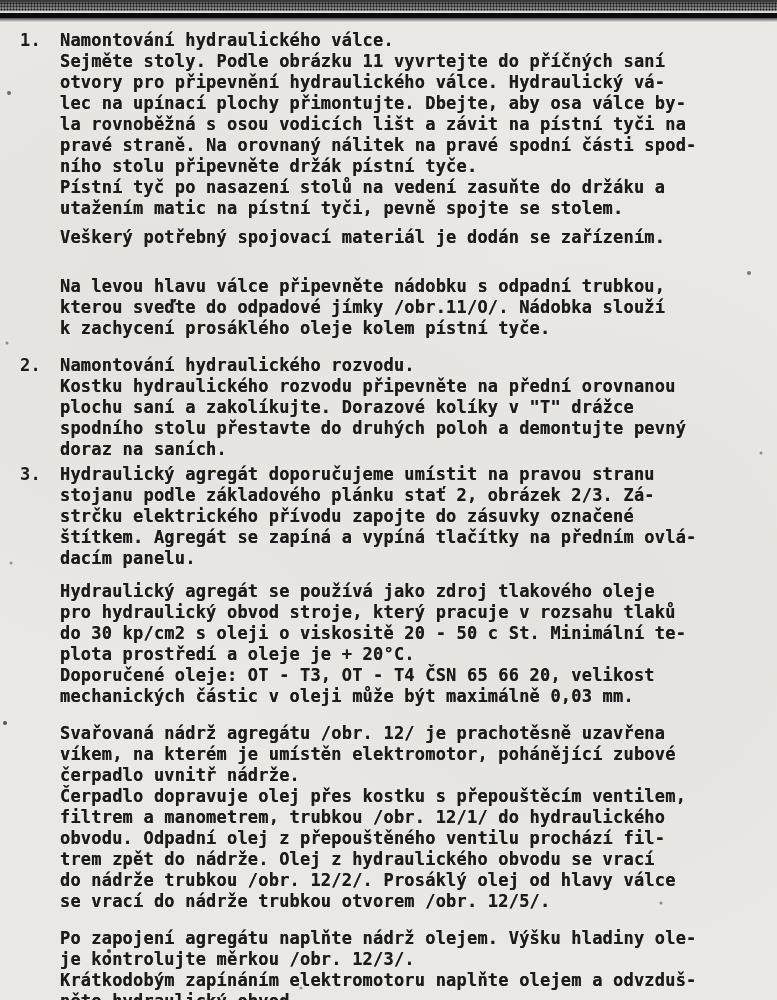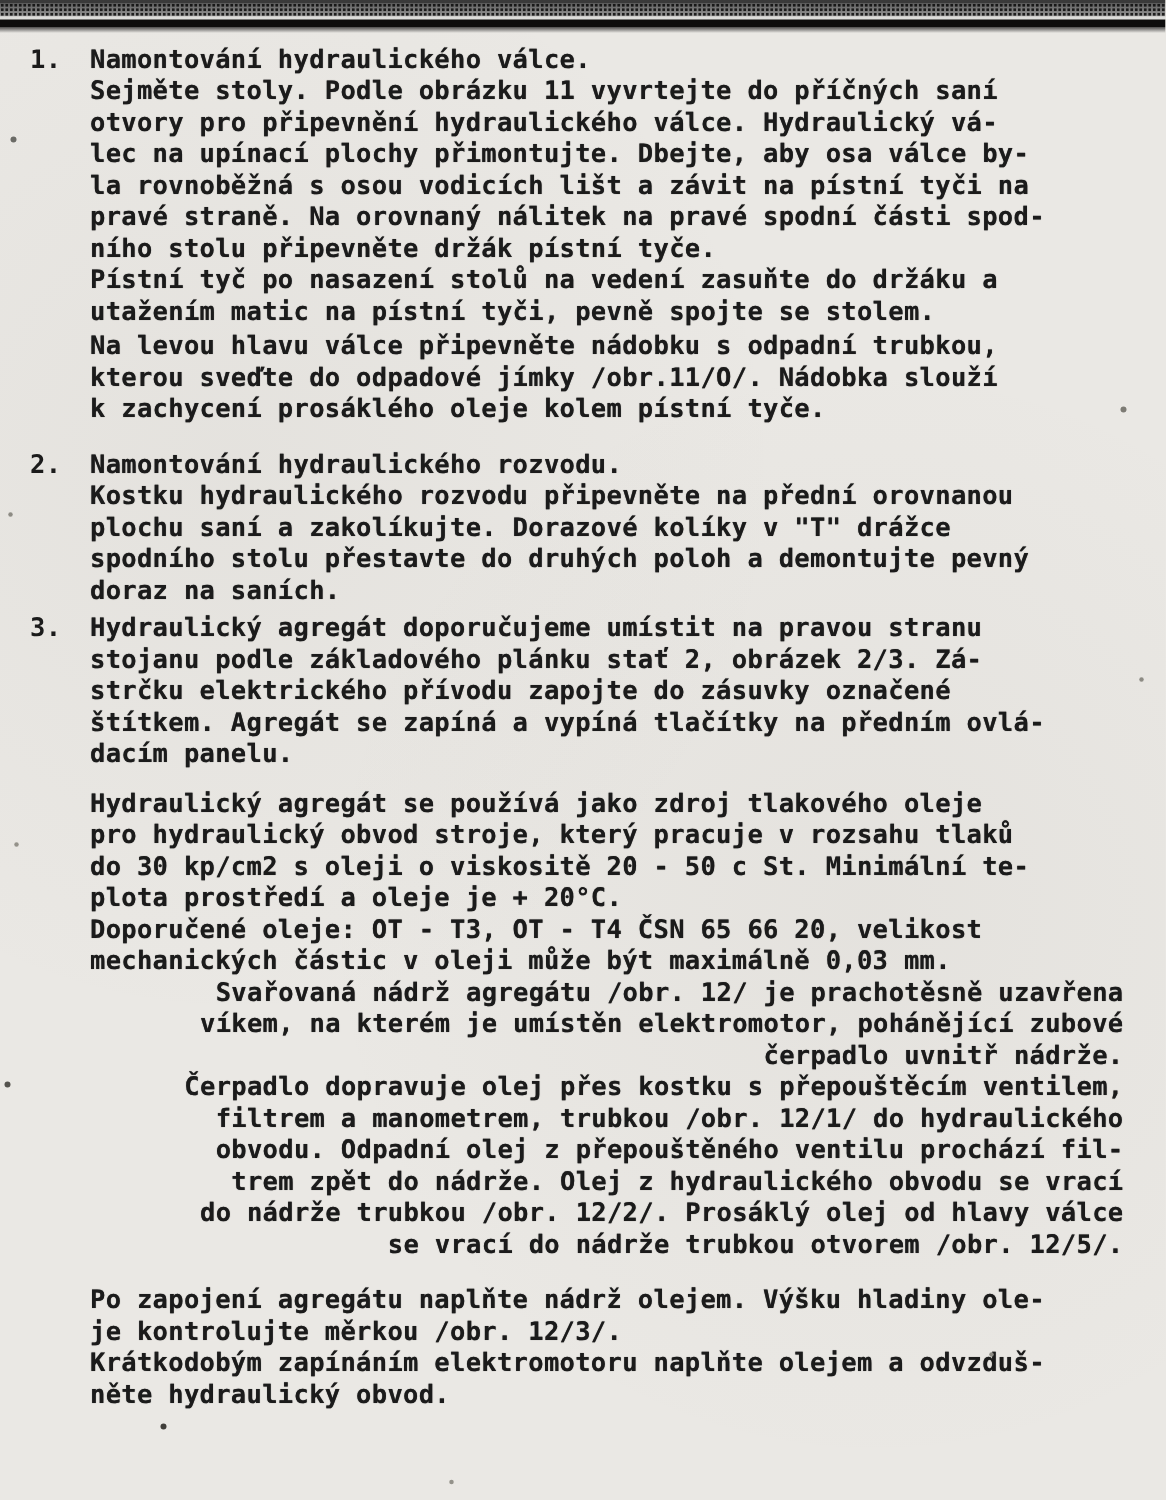--- a/index.html
+++ b/index.html
@@ -71,25 +71,25 @@
     flex: 0 0 40px;
     white-space: pre;
   }
   .body {
     flex: 1;
     white-space: pre-wrap;
     text-shadow: 0 0 0.5px rgba(20,20,20,0.75);
   }
   .indent { margin-left: 40px; }
   .gap-p2 { margin-top: 8px; }
-  .gap-p3 { margin-top: 2px; }
+  .gap-p3 { margin-top: 28px; }
   .gap-item2 { margin-top: 16px; }
   .gap-item3 { margin-top: 4px; }
   .gap-p6 { margin-top: 12px; }
-  .gap-p7 { margin-top: 0px; text-align: right; }
+  .gap-p7 { margin-top: 16px; }
   .gap-heading { margin-top: 10px; }
   .gap-p9 { margin-top: 16px; }
   .subheading {
     display: inline-block;
     white-space: pre;
     text-decoration: underline;
     text-decoration-thickness: 1.5px;
     text-underline-offset: 3px;
     border-bottom: 2px dashed var(--ink);
     padding-bottom: 1px;
@@ -114,20 +114,23 @@
 Sejměte stoly. Podle obrázku 11 vyvrtejte do příčných saní
 otvory pro připevnění hydraulického válce. Hydraulický vá-
 lec na upínací plochy přimontujte. Dbejte, aby osa válce by-
 la rovnoběžná s osou vodicích lišt a závit na pístní tyči na
 pravé straně. Na orovnaný nálitek na pravé spodní části spod-
 ního stolu připevněte držák pístní tyče.
 Pístní tyč po nasazení stolů na vedení zasuňte do držáku a
 utažením matic na pístní tyči, pevně spojte se stolem.</div>
   </div>
 
+  <div class="indent gap-p2">
+    <div class="body">Veškerý potřebný spojovací materiál je dodán se zařízením.</div>
+  </div>
 
   <div class="indent gap-p3">
     <div class="body">Na levou hlavu válce připevněte nádobku s odpadní trubkou,
 kterou sveďte do odpadové jímky /obr.11/O/. Nádobka slouží
 k zachycení prosáklého oleje kolem pístní tyče.</div>
   </div>
 
   <div class="row gap-item2">
     <span class="num">2.</span>
     <div class="body">Namontování hydraulického rozvodu.

